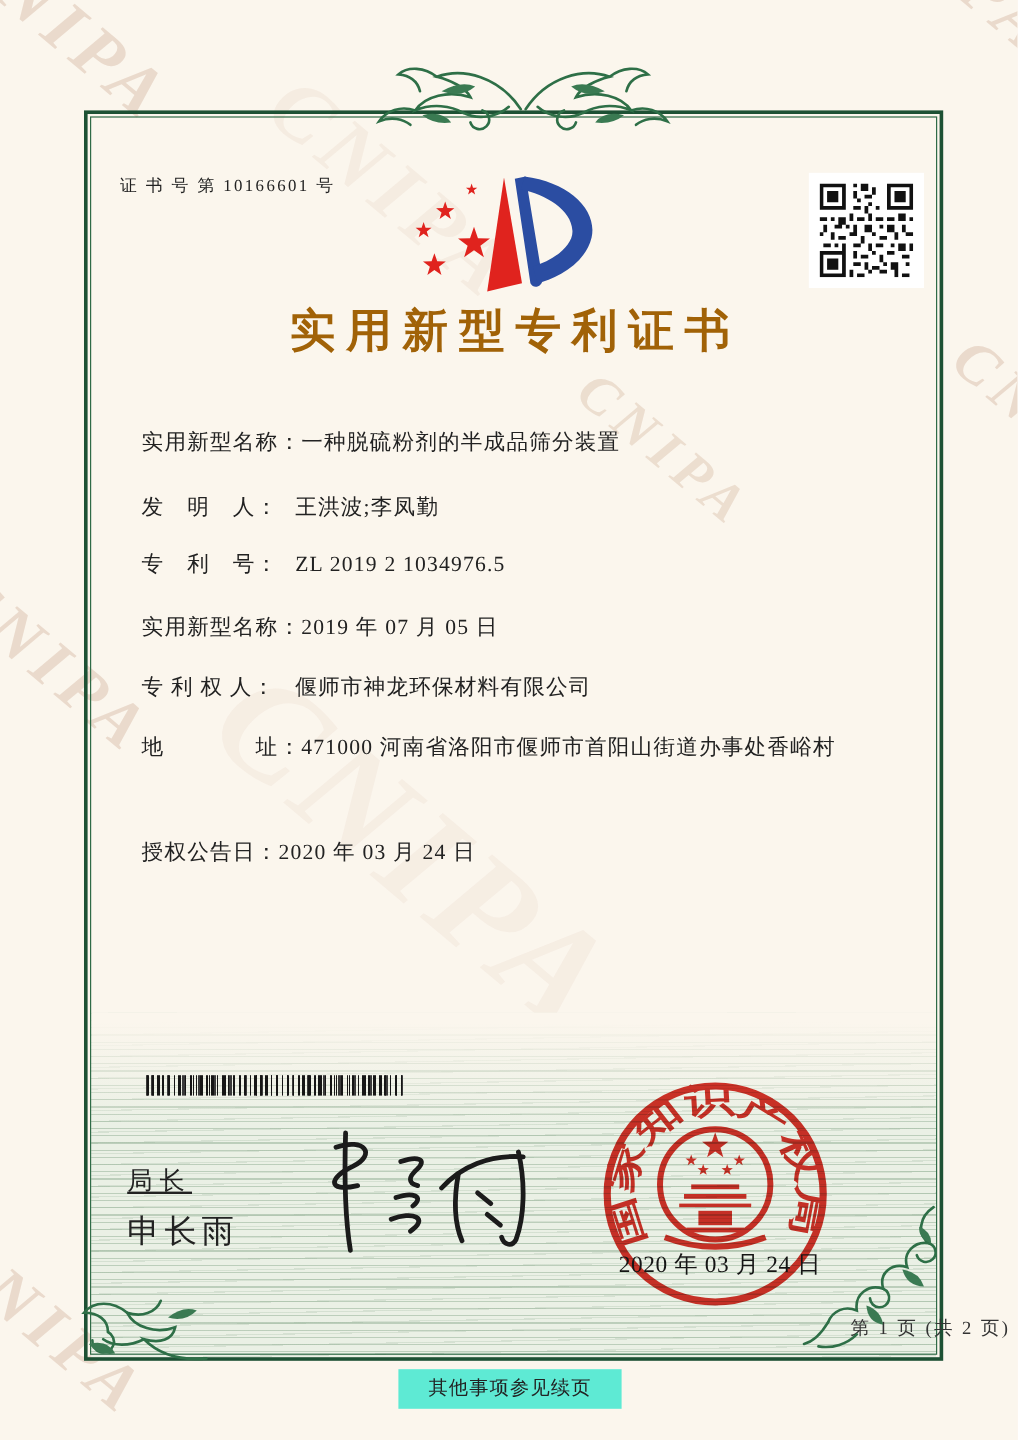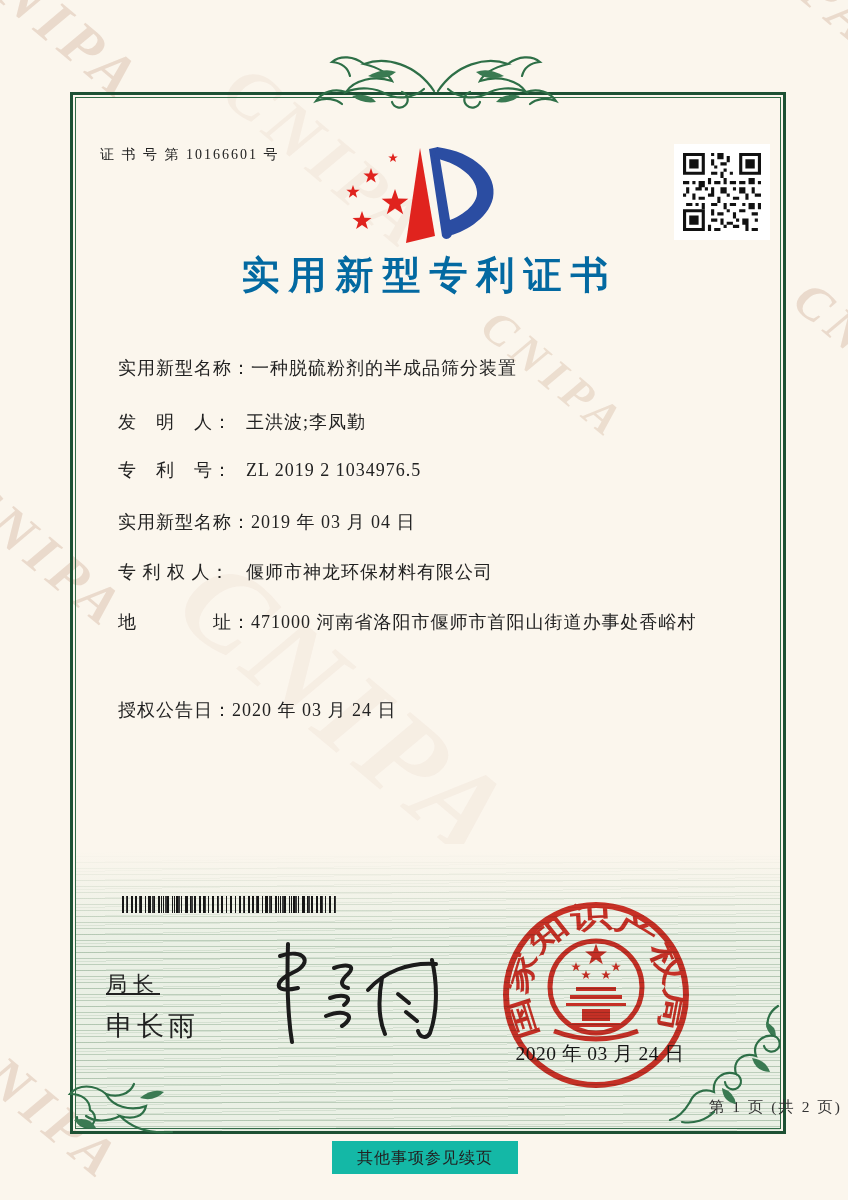--- a/index.html
+++ b/index.html
@@ -29,21 +29,21 @@
         background-color:#eaf0e5;
         background-image:
           repeating-linear-gradient(180deg,rgba(150,178,152,.55) 0 1px,rgba(0,0,0,0) 1px 6px),
           repeating-linear-gradient(179deg,rgba(150,178,152,.25) 0 1px,rgba(0,0,0,0) 1px 9px);}
   .band-fade{position:absolute;left:76px;top:844px;width:704px;height:95px;z-index:0;
         background:linear-gradient(180deg,#fbf6ed 8%,rgba(251,246,237,0) 100%);}
 
   
   .cert-no{position:absolute;left:100px;top:146px;font-size:14px;letter-spacing:2px;z-index:3;}
   .title{position:absolute;left:70px;top:250px;width:710px;text-align:center;z-index:3;
-         font-size:38px;font-weight:bold;letter-spacing:9px;text-indent:9px;color:#0369a1;}
+         font-size:38px;font-weight:bold;letter-spacing:9px;text-indent:9px;color:#a16207;}
   .fields{position:absolute;left:118px;top:0;width:640px;z-index:3;font-size:18px;}
   .frow{position:absolute;left:0;width:640px;letter-spacing:1px;}
   .flabel{display:inline-block;min-width:128px;}
   .r1{top:356px}.r2{top:410px}.r3{top:458px}.r4{top:510px}.r5{top:560px}.r6{top:610px}
   .grant{position:absolute;left:118px;top:658px;width:640px;z-index:3;font-size:18px;letter-spacing:1px;margin-top:40px;}
   .grant-no{position:absolute;left:337px;top:0;}
   .body-text{position:absolute;left:97px;top:699px;width:662px;z-index:3;
              font-size:17.5px;line-height:25px;text-align:justify;letter-spacing:0.5px;color:#262626;}
   .body-text p{margin:0;text-indent:2em;}
 
@@ -58,21 +58,21 @@
   .sign-name{position:absolute;left:106px;top:1008px;font-size:27px;letter-spacing:4px;z-index:3;}
   .sig-svg{position:absolute;left:222px;top:936px;z-index:3;}
   .seal-svg{position:absolute;left:496px;top:895px;z-index:2;mix-blend-mode:multiply;opacity:.95;}
   .seal-date{position:absolute;left:505px;top:1040px;width:190px;text-align:center;z-index:4;
              font-size:19.5px;letter-spacing:0.5px;color:#151515;}
 
   
   .page-no{position:absolute;left:70px;top:1097px;width:772px;text-align:right;
            font-size:15.5px;letter-spacing:2px;color:#333;z-index:3;}
   .note-box{position:absolute;left:332px;top:1141px;width:186px;height:33px;line-height:33px;
-            background:#14b8a6;text-align:center;font-size:16px;letter-spacing:1px;z-index:3;}
+            background:#5eead4;text-align:center;font-size:16px;letter-spacing:1px;z-index:3;}
 
   
   .logo-svg{position:absolute;left:340px;top:130px;z-index:3;}
   .qr-box{position:absolute;left:674px;top:144px;width:96px;height:96px;background:#fff;z-index:3;}
   .qr-box svg{position:absolute;left:9px;top:9px;}
   .orn{position:absolute;z-index:5;}
   .orn path{stroke:#2e6f47;stroke-width:2.2;fill:none;stroke-linecap:round;}
   .orn path.leaf{fill:#3a7a52;stroke:none;}
   .orn-top{left:296px;top:50px;}
   .orn-bl{left:44px;top:1076px;}
@@ -162,21 +162,21 @@
       <path fill="#111" d="M9,0h1v1h-1z M11,0h2v2h-2z M14,1h1v2h-1z M9,2h1v2h-1z M12,3h2v1h-2z M10,4h1v1h-1z M13,5h1v1h-1z M9,6h2v1h-2z M12,6h1v2h-1z M15,6h1v1h-1z M0,9h2v1h-2z M3,9h1v1h-1z M5,9h2v2h-2z M8,8h1v2h-1z M10,9h2v1h-2z M13,8h1v2h-1z M15,9h2v1h-2z M18,9h2v1h-2z M21,8h2v2h-2z M24,9h1v1h-1z M1,11h1v2h-1z M4,11h2v1h-2z M7,11h1v1h-1z M9,11h1v2h-1z M12,11h2v2h-2z M16,11h1v1h-1z M18,11h2v2h-2z M22,11h1v2h-1z M0,13h1v1h-1z M3,13h1v2h-1z M5,14h2v1h-2z M8,13h2v1h-2z M11,14h1v2h-1z M14,13h1v1h-1z M16,14h2v1h-2z M20,13h1v2h-1z M23,13h2v1h-2z M1,16h2v1h-2z M4,16h1v1h-1z M6,16h1v2h-1z M9,16h2v1h-2z M13,16h1v2h-1z M15,16h2v1h-2z M19,16h1v1h-1z M21,16h2v2h-2z M24,16h1v2h-1z M9,18h1v2h-1z M11,19h2v1h-2z M14,18h1v1h-1z M16,19h1v2h-1z M18,18h2v1h-2z M22,19h2v1h-2z M9,21h2v1h-2z M12,21h1v2h-1z M14,22h2v1h-2z M17,21h1v1h-1z M19,21h2v2h-2z M23,21h1v1h-1z M8,23h1v2h-1z M10,24h2v1h-2z M13,23h1v1h-1z M16,23h2v1h-2z M20,23h1v2h-1z M22,24h2v1h-2z"></path>
     </svg>
   </div>
 
   <div class="title">实用新型专利证书</div>
 
   <div class="fields">
     <div class="frow r1"><span class="flabel">实用新型名称：</span><span>一种脱硫粉剂的半成品筛分装置</span></div>
     <div class="frow r2"><span class="flabel">发　明　人：</span><span>王洪波;李凤勤</span></div>
     <div class="frow r3"><span class="flabel">专　利　号：</span><span>ZL 2019 2 1034976.5</span></div>
-    <div class="frow r4"><span class="flabel">实用新型名称：</span><span>2019 年 03 月 04 日</span></div>
+    <div class="frow r4"><span class="flabel">实用新型名称：</span><span>2019 年 07 月 05 日</span></div>
     <div class="frow r5"><span class="flabel">专 利 权 人：</span><span>偃师市神龙环保材料有限公司</span></div>
     <div class="frow r6"><span class="flabel">地　　　　址：</span><span>471000 河南省洛阳市偃师市首阳山街道办事处香峪村</span></div>
   </div>
 
   <div class="grant">
     <span>授权公告日：</span><span>2020 年 03 月 24 日</span>
   </div>
 
 
   <div class="barcode"></div>

